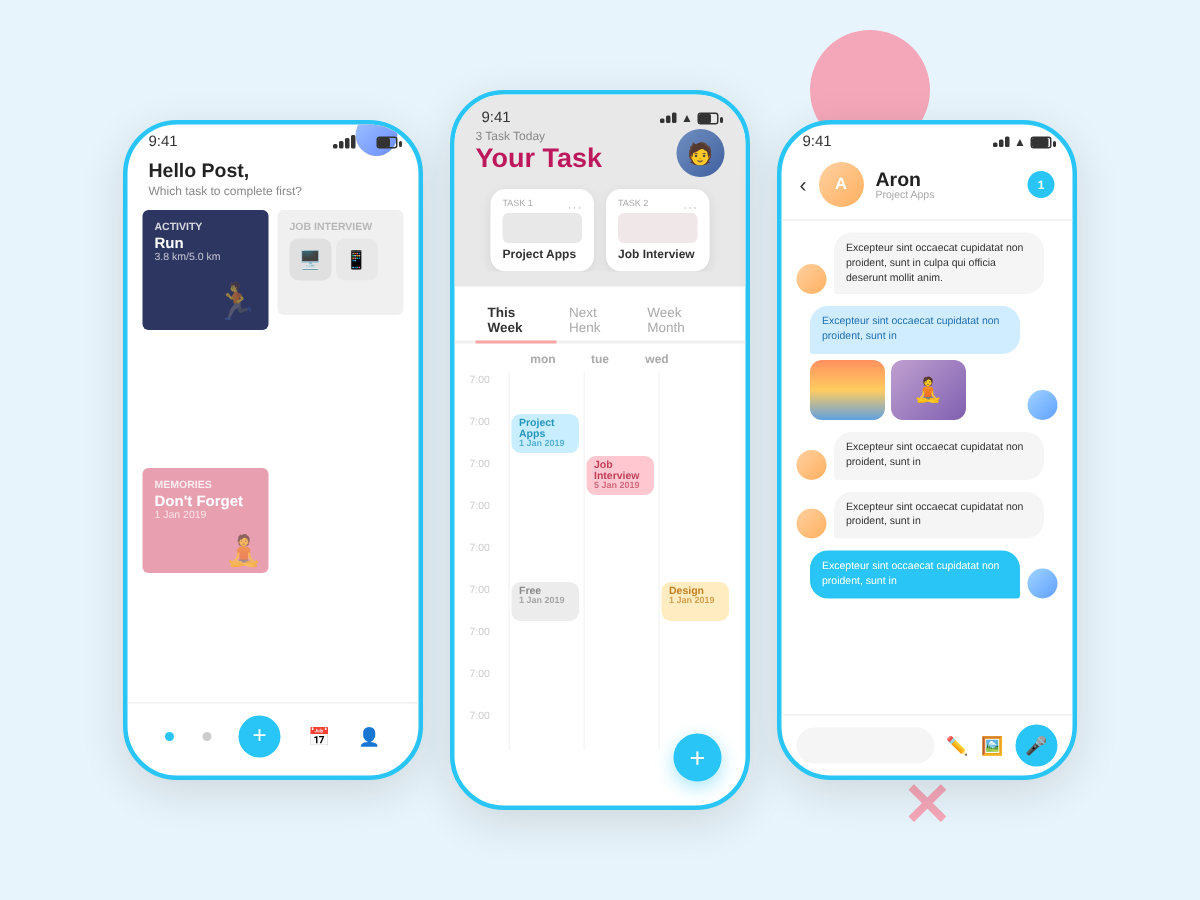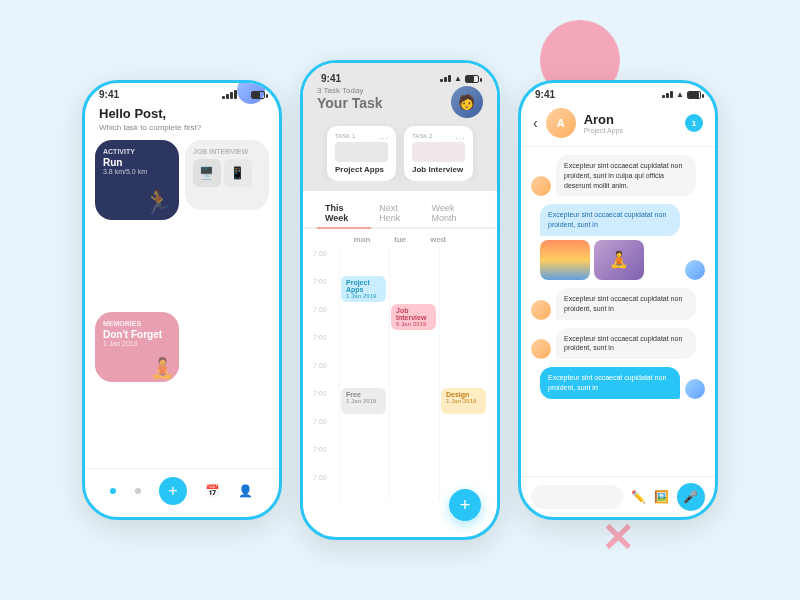--- a/index.html
+++ b/index.html
@@ -66,40 +66,40 @@
     
     .status-bar {
       display: flex;
       justify-content: space-between;
       align-items: center;
       padding: 6px 14px 2px;
       font-size: 9px;
       font-weight: 600;
       color: #333;
     }
-    .status-bar .time { font-size: 10px; font-weight: 700; }
+    .status-bar .time { font-size: 10px; font-weight: 400; }
     .status-icons { display: flex; gap: 3px; align-items: center; }
     .signal-bar { width: 3px; background: #333; border-radius: 1px; }
     .wifi-icon { font-size: 8px; }
     .battery { width: 14px; height: 8px; border: 1.5px solid #333; border-radius: 2px; position: relative; }
     .battery::after { content:''; position:absolute; right:-4px; top:2px; width:2px; height:4px; background:#333; border-radius:1px; }
     .battery-fill { width: 70%; height: 100%; background: #333; border-radius: 1px; }
 
     
     .phone-1-inner { padding: 0; height: 100%; display: flex; flex-direction: column; }
     .phone1-header { padding: 4px 14px 8px; }
     .phone1-header .greeting { font-size: 13px; font-weight: 700; color: #222; line-height: 1.3; }
     .phone1-header .subtitle { font-size: 8px; color: #888; }
     .avatar-top { width: 28px; height: 28px; border-radius: 50%; background: #ccc; float: right; margin-top: -30px; overflow: hidden; display: flex; align-items: center; justify-content: center; }
     .avatar-img { width: 100%; height: 100%; background: linear-gradient(135deg, #a0c4ff, #6a8cff); border-radius: 50%; }
 
     .cards-grid { padding: 0 10px; display: grid; grid-template-columns: 1fr 1fr; gap: 6px; flex: 1; }
 
     .card {
-      border-radius: 17px;
+      border-radius: 4px;
       overflow: hidden;
       position: relative;
       padding: 8px;
     }
     .card-activity { background: #2d3561; height: 80px; }
     .card-project { background: #3d5a99; height: 80px; }
     .card-job { background: #f0f0f0; height: 70px; }
     .card-memories { background: #e8a0b0; height: 70px; }
     .card-documents { background: #f5f5f5; height: 60px; grid-column: span 2; }
 
@@ -125,21 +125,21 @@
       border-radius: 50%;
       display: flex; align-items: center; justify-content: center;
       color: white; font-size: 16px; font-weight: 300;
     }
     .nav-icon { font-size: 12px; color: #bbb; }
 
     
     .phone2-inner { height: 100%; display: flex; flex-direction: column; }
     .phone2-top { background: #e8e8e8; padding: 4px 14px 10px; }
     .phone2-task-label { font-size: 8px; color: #888; }
-    .phone2-task-title { font-size: 14px; font-weight: 700; color: #737373; }
+    .phone2-task-title { font-size: 18px; font-weight: 700; color: #be185d; }
 
     .task-cards-row { display: flex; gap: 8px; padding: 8px 10px 0; overflow: hidden; }
     .task-mini-card {
       border-radius: 10px;
       padding: 7px 8px;
       flex: 1;
       background: white;
       box-shadow: 0 2px 8px rgba(0,0,0,0.08);
     }
     .task-mini-card .tc-label { font-size: 6px; color: #aaa; text-transform: uppercase; }

